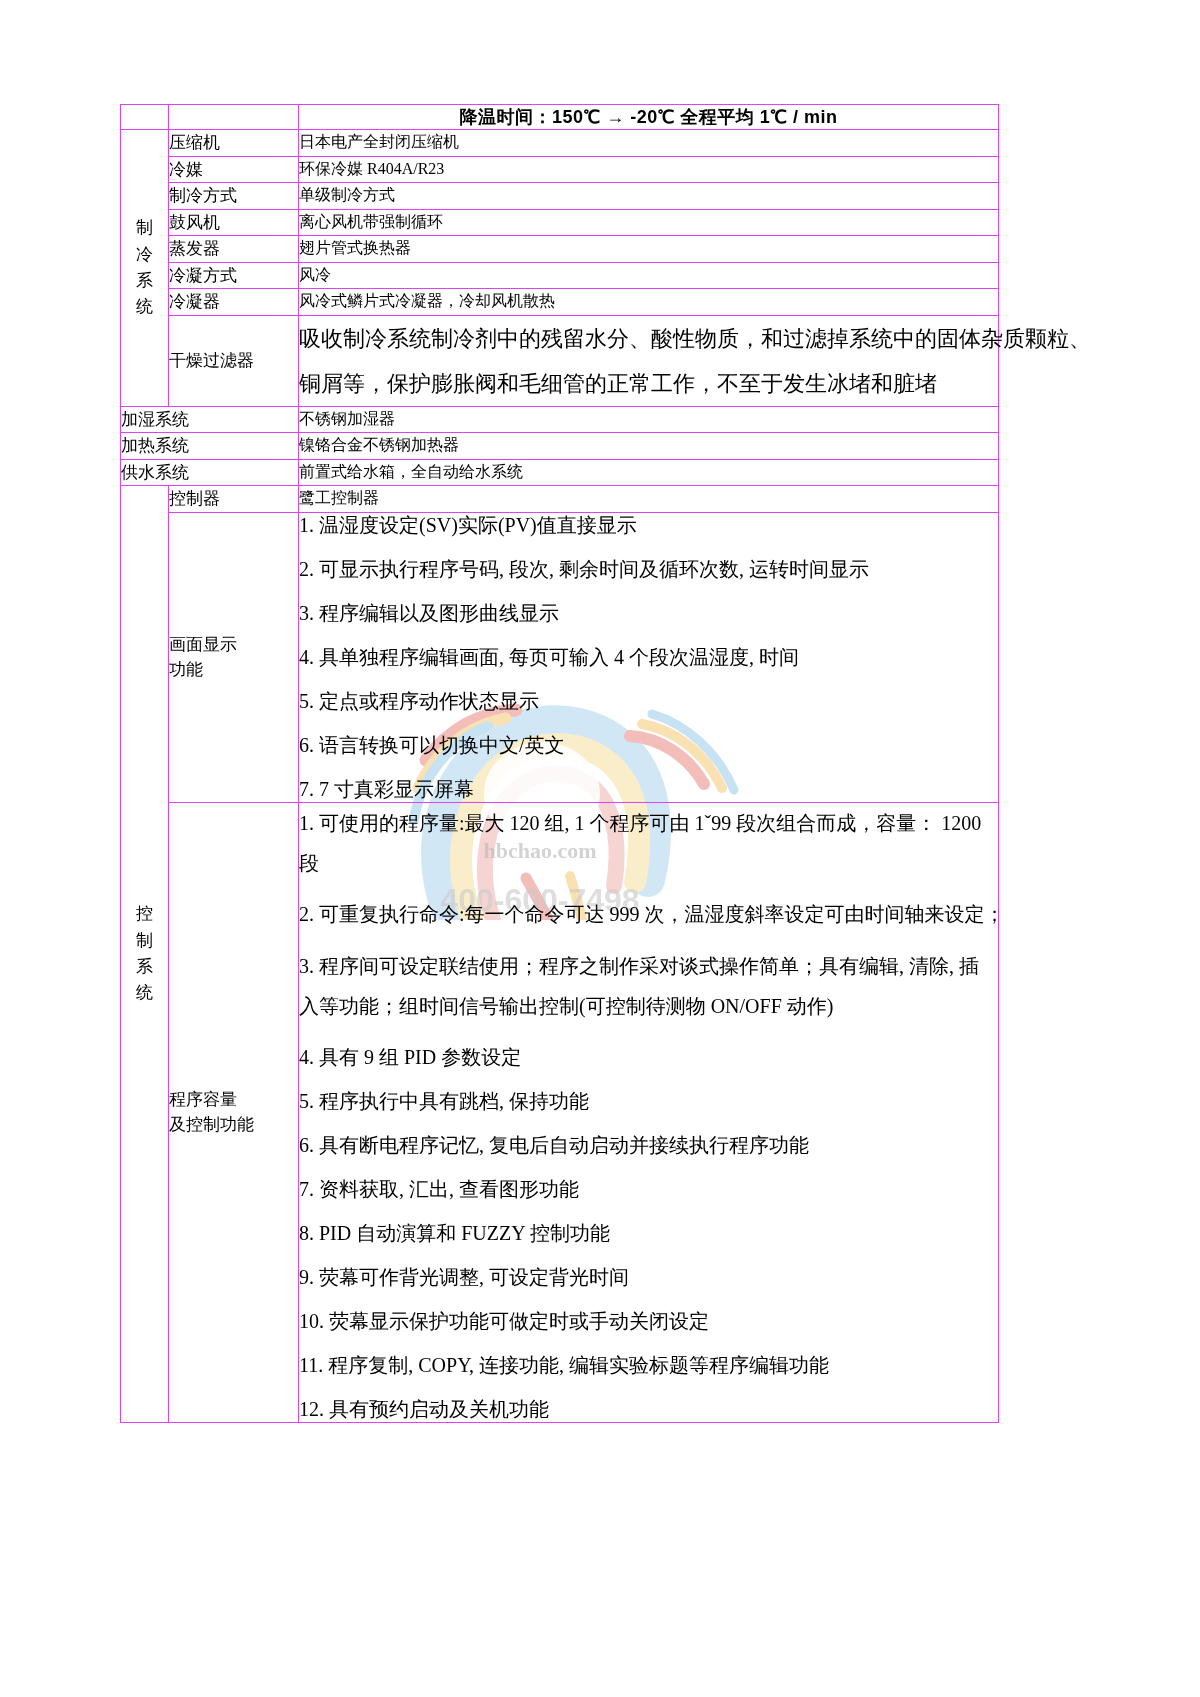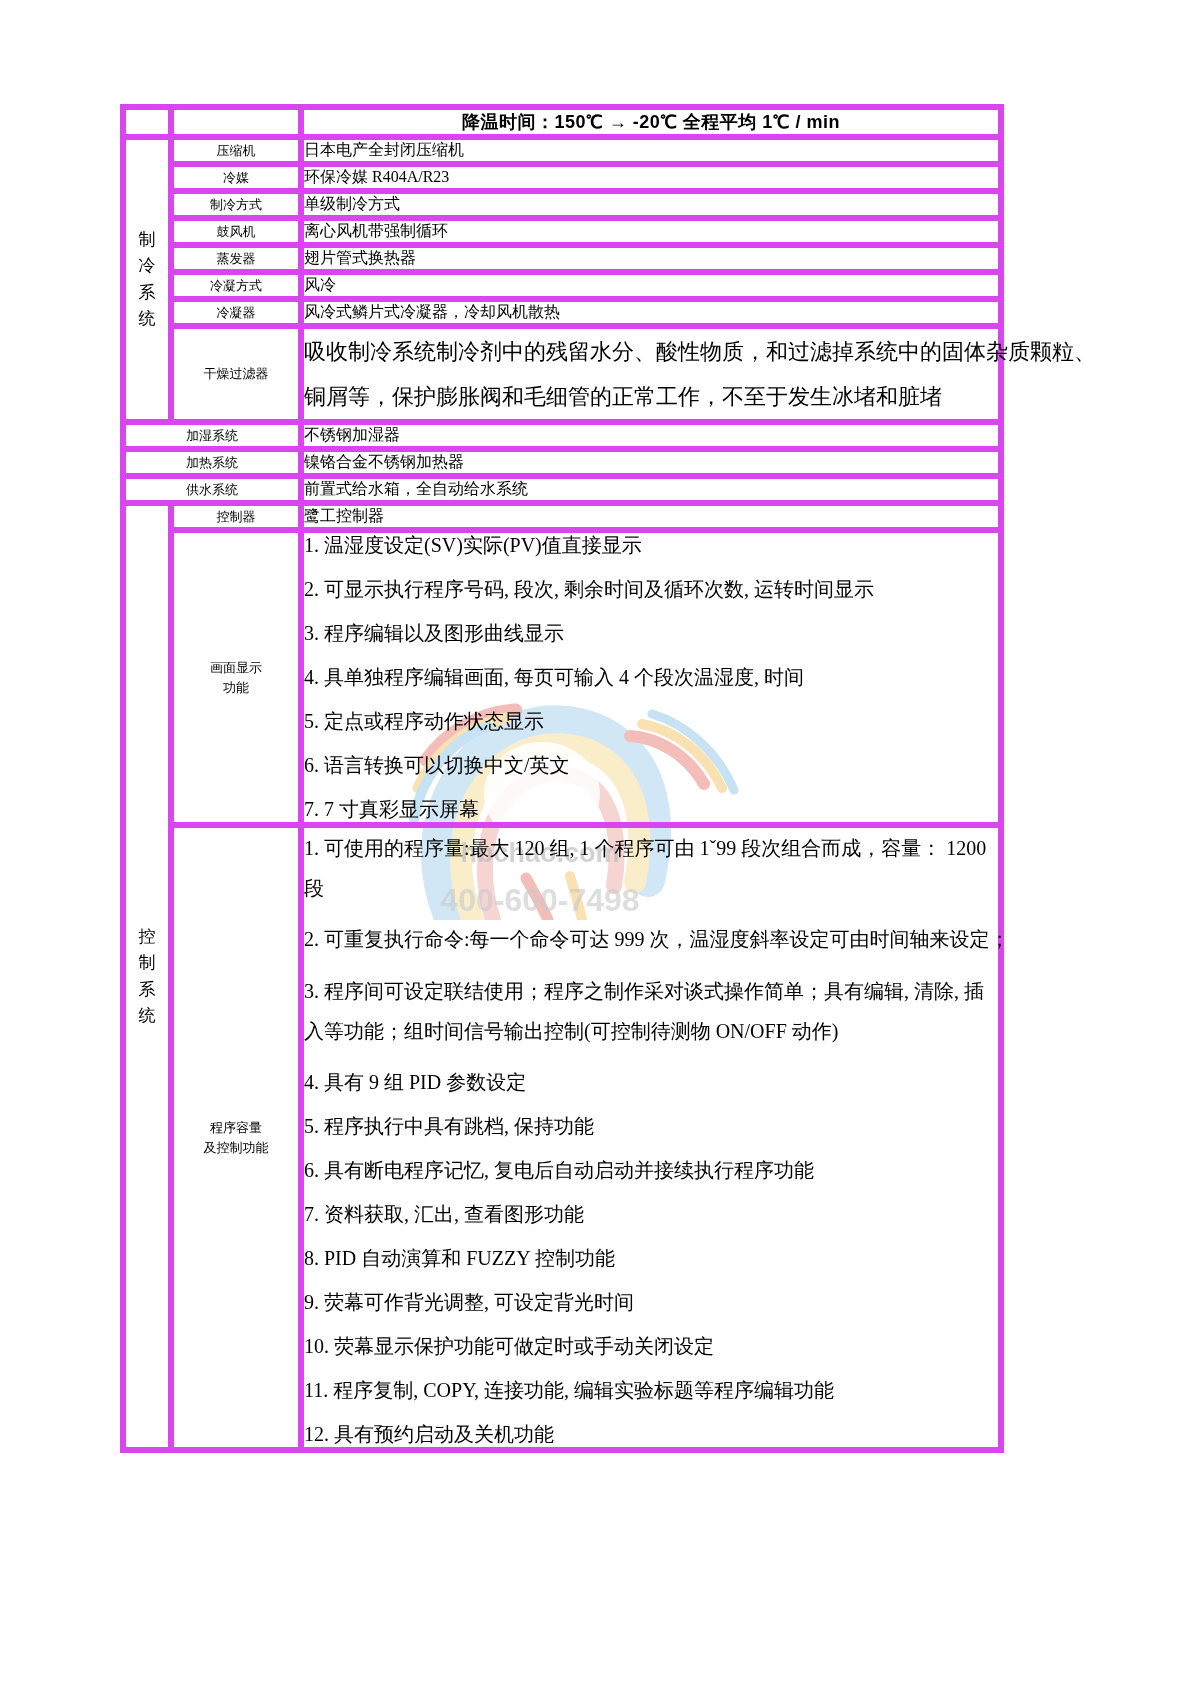--- a/index.html
+++ b/index.html
@@ -42,22 +42,22 @@
     letter-spacing: 10px;
     color: #c94b4b;
     opacity: 0.55;
     white-space: nowrap;
   }
   .wm-text-dom {
     position: absolute;
     left: 50%;
     top: 148px;
     transform: translateX(-50%);
-    font-family: Liberation Sans, sans-serif;
-    font-size: 27px;
+    font-family: Liberation Serif, serif;
+    font-size: 22px;
     font-weight: 700;
     color: #9a9a9a;
     opacity: 0.6;
     white-space: nowrap;
   }
   .wm-text-tel {
     position: absolute;
     left: 50%;
     top: 192px;
     transform: translateX(-50%);
@@ -77,41 +77,41 @@
     width: 878px;
     z-index: 2;
   }
   table.spec {
     border-collapse: collapse;
     width: 878px;
     table-layout: fixed;
     background: transparent;
   }
   table.spec td {
-    border: 6px solid #d946ef;
+    border: 1px solid #d946ef;
     padding: 0;
     vertical-align: middle;
     background: transparent;
   }
   col.c1 { width: 48px; }
   col.c2 { width: 130px; }
   col.c3 { width: 700px; }
 
   .vcat {
     text-align: center;
     font-size: 17px;
     line-height: 1.55;
     letter-spacing: 0px;
     padding: 6px 2px;
   }
   .vcat span { display: block; }
 
   .lbl {
-    text-align: center;
-    font-size: 13px;
+    text-align: left;
+    font-size: 17px;
     padding: 7px 4px;
     line-height: 1.5;
   }
   .lbl .two-line span { display:block; }
 
   .val-c {
     text-align: left;
     font-size: 16px;
     padding: 8px 10px;
   }

